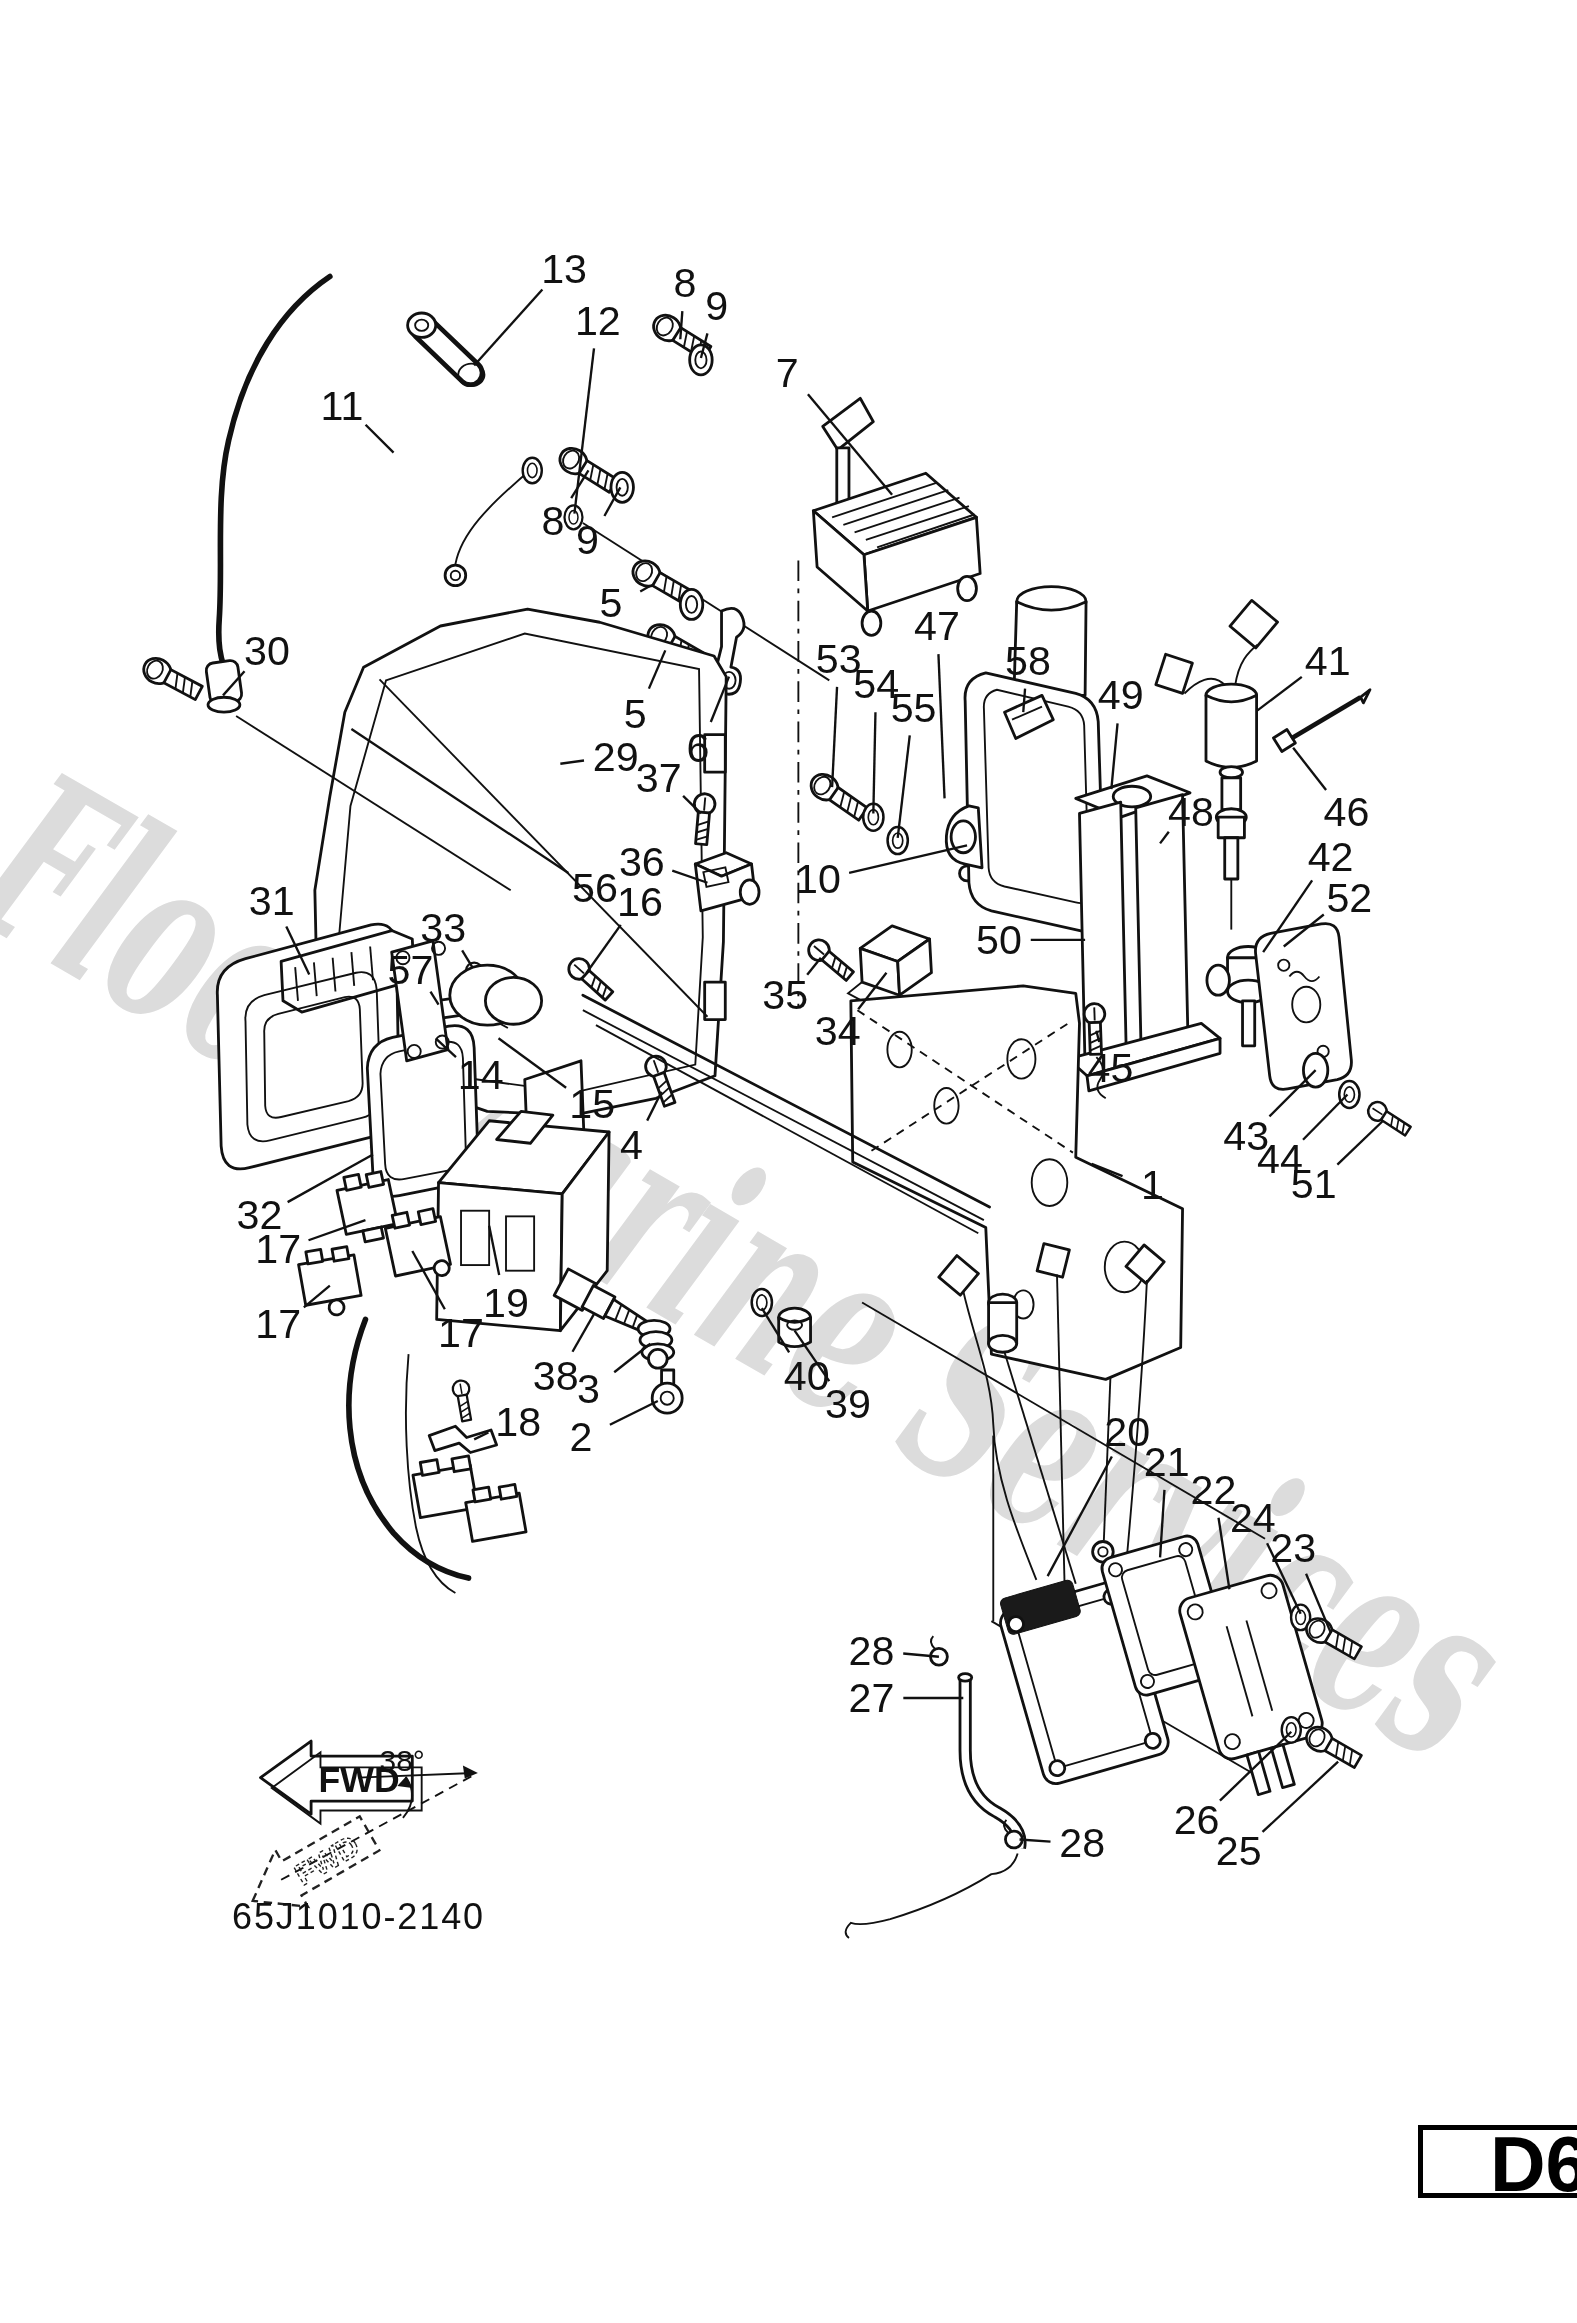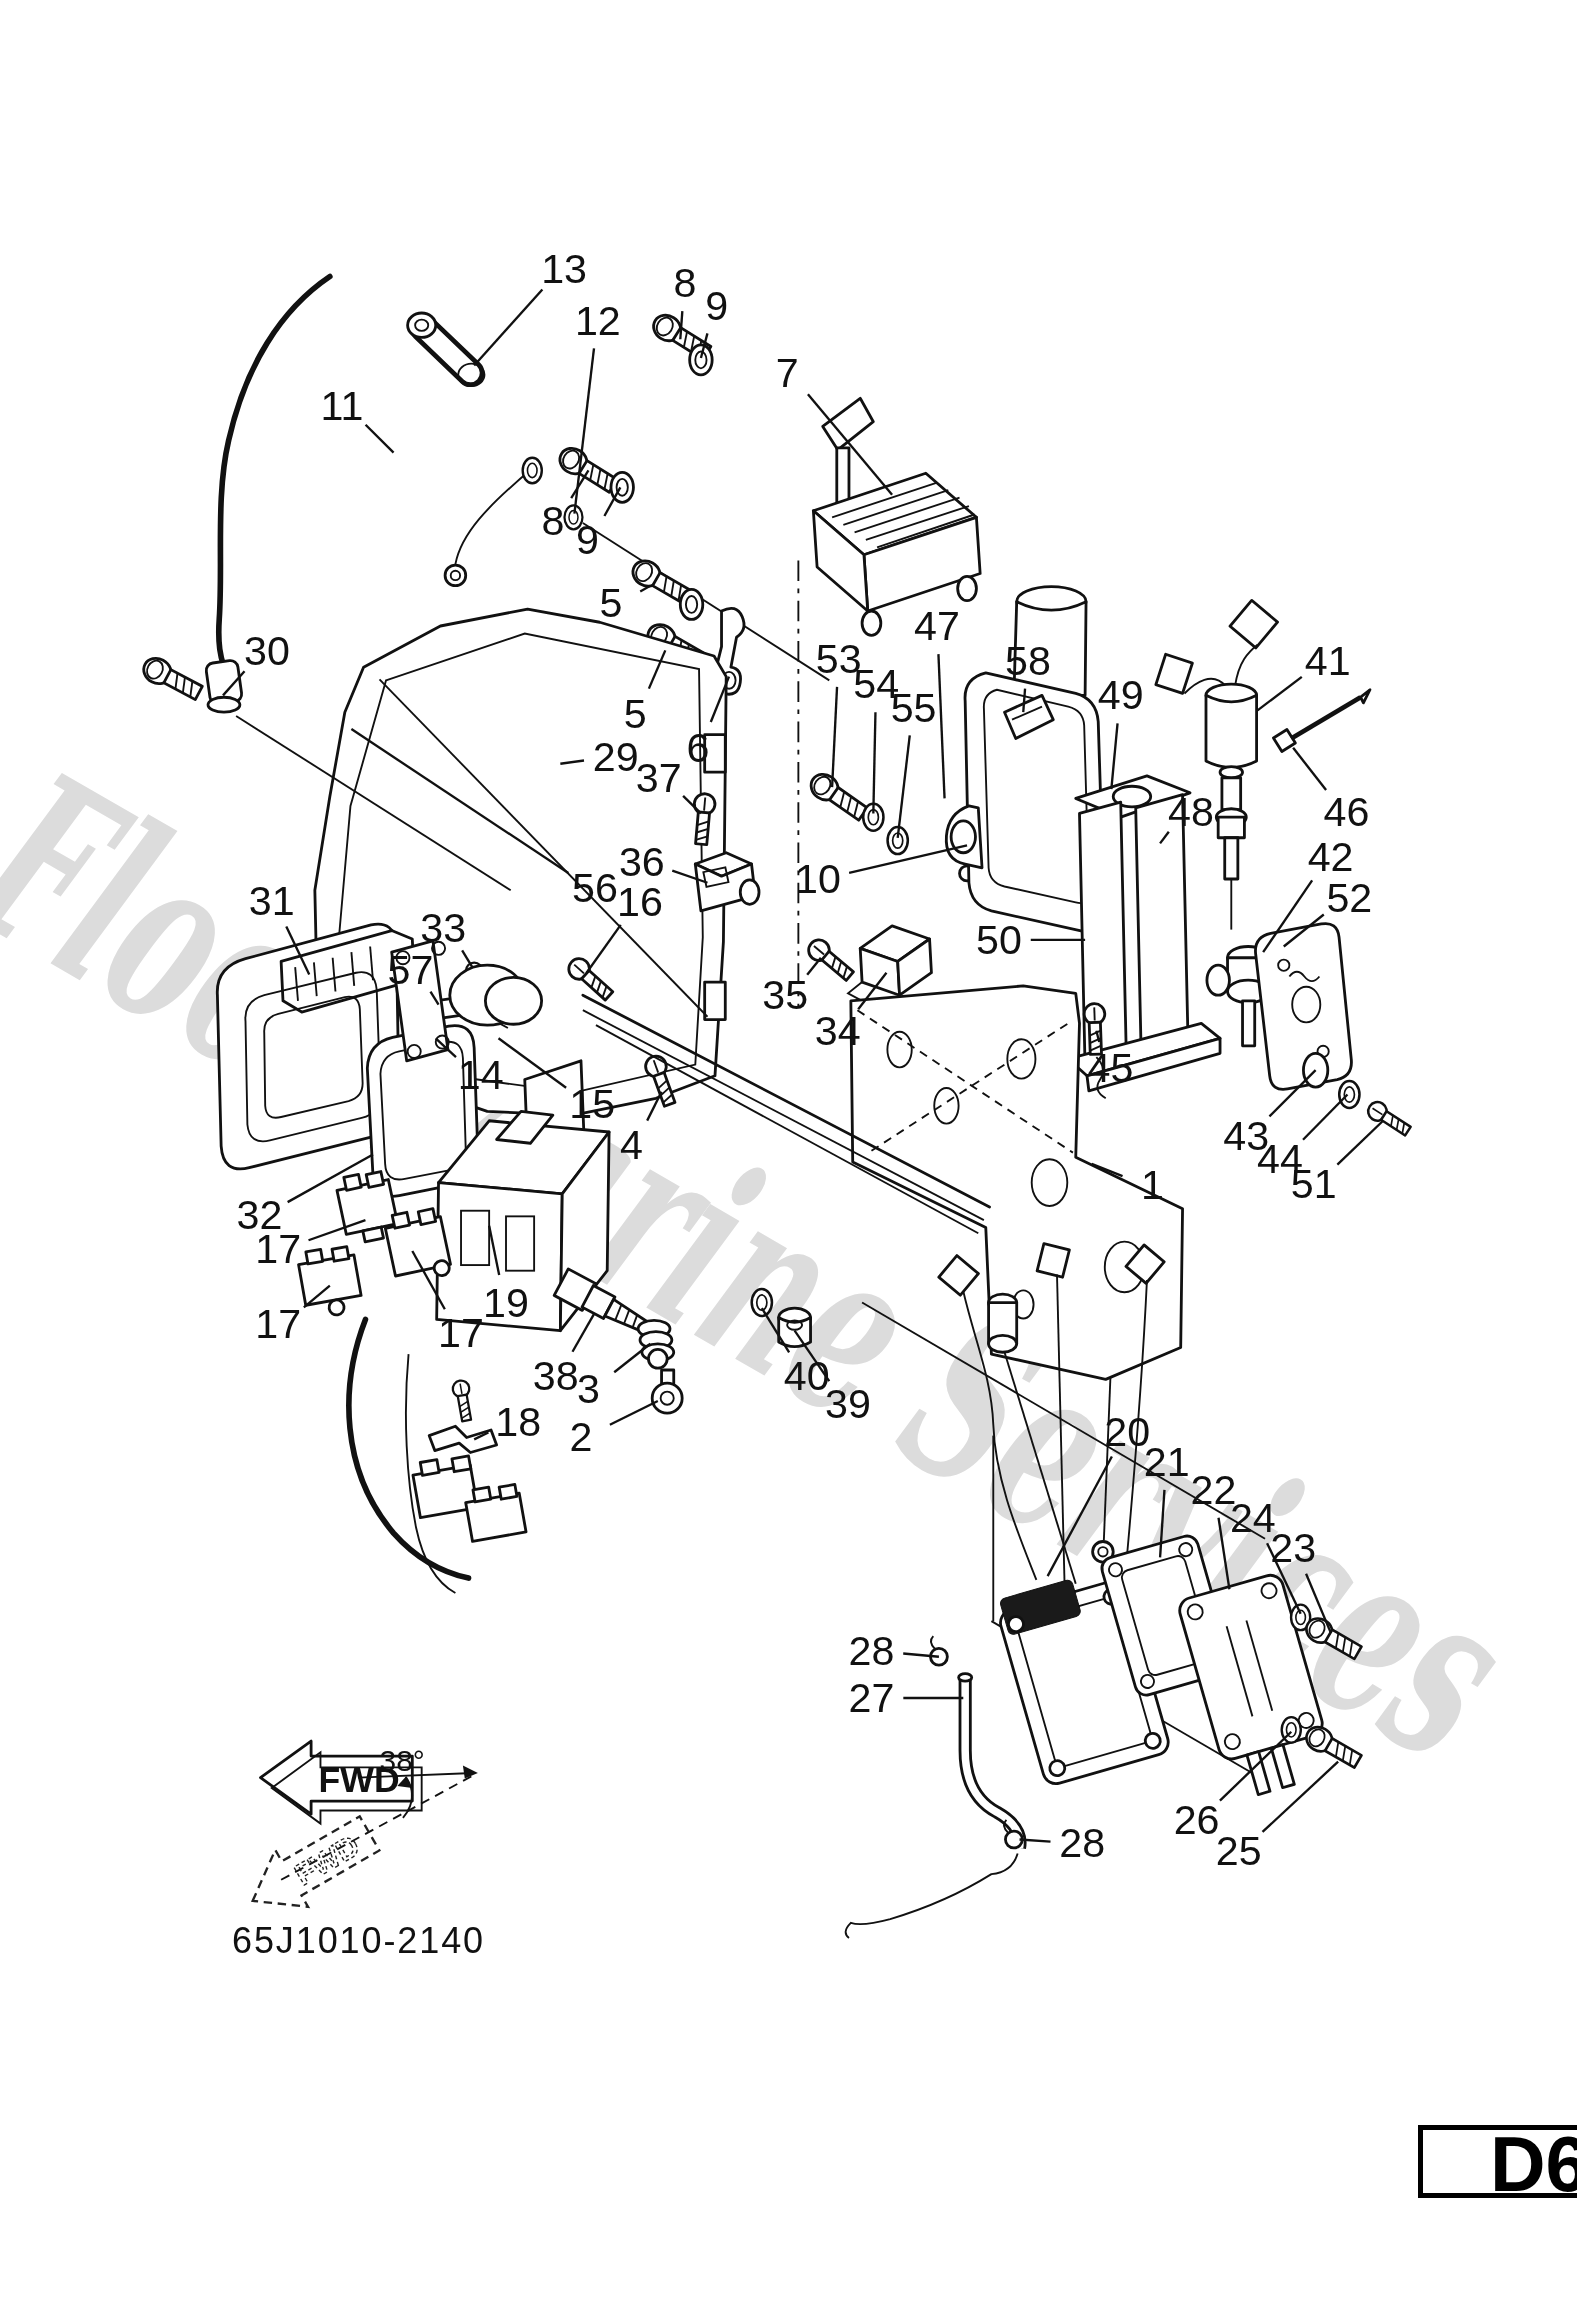--- a/index.html
+++ b/index.html
@@ -6,21 +6,21 @@
   #page{position:relative;width:1578px;height:2324px;background:#ffffff;overflow:hidden;
         font-family:"Liberation Sans", sans-serif;}
   svg{position:absolute;left:0;top:0;}
   .ln{stroke:#111;fill:none;stroke-width:3;stroke-linejoin:round;stroke-linecap:round;}
   .fw{stroke:#111;fill:#fff;stroke-width:3;stroke-linejoin:round;}
   .thin{stroke:#111;fill:none;stroke-width:2;}
   .bold{stroke:#111;fill:none;stroke-width:6;stroke-linecap:round;}
   #watermark-text{fill:#dcdcdc;font-family:"DejaVu Serif",serif;font-style:italic;font-weight:bold;}
   .callout-num{font-family:"Liberation Sans",sans-serif;font-size:44px;fill:#111;}
   #part-code{position:absolute;left:232px;top:1896px;font-size:36px;color:#111;letter-spacing:1.9px;
-             font-family:"Liberation Sans",sans-serif;margin-top:24px;}
+             font-family:"Liberation Sans",sans-serif;}
   #page-tab{position:absolute;left:1418px;top:2125px;width:197px;height:73px;border:5.6px solid #000;
             background:#fff;font-size:77px;font-weight:bold;color:#000;line-height:69px;
             padding-left:67px;box-sizing:border-box;font-family:"Liberation Sans",sans-serif;}
   .fwd-txt{font-family:"Liberation Sans",sans-serif;font-weight:bold;font-size:38px;fill:#111;}
   .fwd-txt-ghost{font-family:"Liberation Sans",sans-serif;font-weight:bold;font-size:32px;
                  fill:none;stroke:#222;stroke-width:1.5;stroke-dasharray:4 3;}
   .angle-txt{font-family:"Liberation Sans",sans-serif;font-size:32px;fill:#111;}
 </style>
 </head>
 <body>

